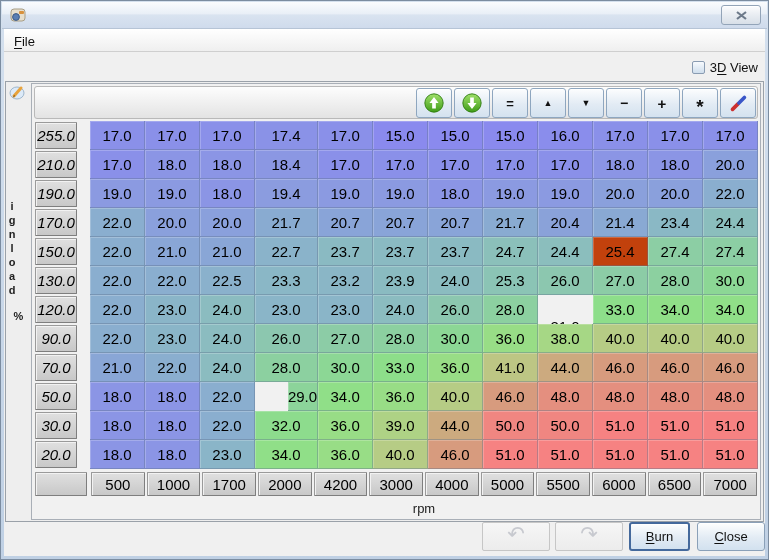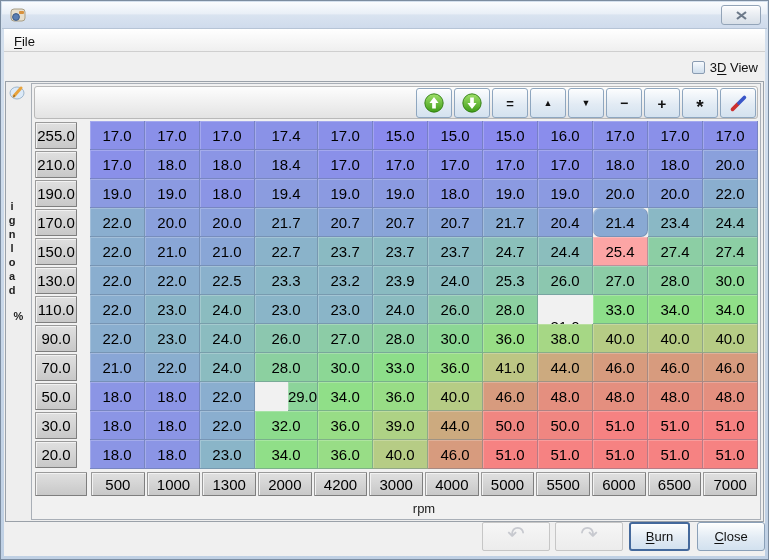--- a/index.html
+++ b/index.html
@@ -71,21 +71,21 @@
   .cell { font-size:15px; color:#000; display:flex; align-items:center;
     justify-content:center;
     border-right:1px solid rgba(92,112,140,.40);
     border-bottom:1px solid rgba(92,112,140,.40);
     box-shadow:inset 1px 1px 0 rgba(255,255,255,.22); }
   .rowhdr, .colhdr-cell, .cornercell {
     font-size:15px; color:#000; display:flex; align-items:center; justify-content:center;
     background:linear-gradient(#e0e0e0,#c8c8c8);
     border:1px solid #9a9a9a; border-right-color:#7e7e7e; border-bottom-color:#7e7e7e;
     box-shadow:inset 1px 1px 0 #f2f2f2; border-radius:1px; }
-  .rowhdr { margin:1px 13px 1px 1px; }
+  .rowhdr { margin:1px 13px 1px 1px;font-style:italic; }
   .colrow { position:absolute; left:2px; right:2px; top:387px; height:27px;
     display:grid; grid-auto-rows:25px; }
   .colhdr-cell { margin:1px 1px 0 1px; }
   .cornercell { margin:1px 3px 0 1px; }
   .xlabel { position:absolute; left:2px; right:2px; top:415px; height:20px;
     padding-left:56px; text-align:center; font-size:13px; color:#222;
     line-height:20px; }
 
   
   .footer { position:absolute; left:0; right:0; bottom:0; height:35px;
@@ -251,50 +251,50 @@
             <div class="rowhdr">170.0</div>
             <div class="cell" style="background: rgb(138, 174, 207);">22.0</div>
             <div class="cell" style="background: rgb(138, 160, 220);">20.0</div>
             <div class="cell" style="background: rgb(138, 160, 220);">20.0</div>
             <div class="cell" style="background: rgb(137, 171, 209);">21.7</div>
             <div class="cell" style="background: rgb(137, 164, 216);">20.7</div>
             <div class="cell" style="background: rgb(137, 164, 216);">20.7</div>
             <div class="cell" style="background: rgb(137, 164, 216);">20.7</div>
             <div class="cell" style="background: rgb(137, 171, 209);">21.7</div>
             <div class="cell" style="background: rgb(138, 162, 217);">20.4</div>
-            <div class="cell" style="background: rgb(137, 169, 211); border-radius: 7px;">21.4</div>
+            <div class="cell" style="background: rgb(137, 169, 211);">21.4</div>
             <div class="cell" style="background: rgb(138, 184, 197);">23.4</div>
             <div class="cell" style="background: rgb(139, 190, 189);">24.4</div>
             <div class="rowhdr">150.0</div>
             <div class="cell" style="background: rgb(138, 174, 207);">22.0</div>
             <div class="cell" style="background: rgb(137, 166, 214);">21.0</div>
             <div class="cell" style="background: rgb(137, 166, 214);">21.0</div>
             <div class="cell" style="background: rgb(138, 179, 202);">22.7</div>
             <div class="cell" style="background: rgb(138, 186, 194);">23.7</div>
             <div class="cell" style="background: rgb(138, 186, 194);">23.7</div>
             <div class="cell" style="background: rgb(138, 186, 194);">23.7</div>
             <div class="cell" style="background: rgb(139, 192, 186);">24.7</div>
             <div class="cell" style="background: rgb(139, 190, 189);">24.4</div>
-            <div class="cell" style="background: #fca5a5;">25.4</div>
+            <div class="cell" style="background: #c2410c;">25.4</div>
             <div class="cell" style="background: rgb(140, 206, 164);">27.4</div>
             <div class="cell" style="background: rgb(140, 206, 164);">27.4</div>
             <div class="rowhdr">130.0</div>
             <div class="cell" style="background: rgb(138, 174, 207);">22.0</div>
             <div class="cell" style="background: rgb(138, 174, 207);">22.0</div>
             <div class="cell" style="background: rgb(138, 177, 204);">22.5</div>
             <div class="cell" style="background: rgb(138, 183, 198);">23.3</div>
             <div class="cell" style="background: rgb(138, 182, 198);">23.2</div>
             <div class="cell" style="background: rgb(138, 187, 193);">23.9</div>
             <div class="cell" style="background: rgb(139, 188, 192);">24.0</div>
             <div class="cell" style="background: rgb(139, 196, 181);">25.3</div>
             <div class="cell" style="background: rgb(140, 199, 175);">26.0</div>
             <div class="cell" style="background: rgb(140, 204, 166);">27.0</div>
             <div class="cell" style="background: rgb(140, 208, 160);">28.0</div>
             <div class="cell" style="background: rgb(140, 215, 149);">30.0</div>
-            <div class="rowhdr">110.0</div>
+            <div class="rowhdr">120.0</div>
             <div class="cell" style="background: rgb(138, 174, 207);">22.0</div>
             <div class="cell" style="background: rgb(138, 181, 200);">23.0</div>
             <div class="cell" style="background: rgb(139, 188, 192);">24.0</div>
             <div class="cell" style="background: rgb(138, 181, 200);">23.0</div>
             <div class="cell" style="background: rgb(138, 181, 200);">23.0</div>
             <div class="cell" style="background: rgb(139, 188, 192);">24.0</div>
             <div class="cell" style="background: rgb(140, 199, 175);">26.0</div>
             <div class="cell" style="background: rgb(140, 208, 160);">28.0</div>
             <div class="cell" style="background: rgb(140, 218, 144); margin-top: 31px;">31.0</div>
             <div class="cell" style="background: rgb(141, 222, 138);">33.0</div>
@@ -363,21 +363,21 @@
             <div class="cell" style="background: rgb(246, 130, 130);">51.0</div>
             <div class="cell" style="background: rgb(246, 130, 130);">51.0</div>
             <div class="cell" style="background: rgb(246, 130, 130);">51.0</div>
             <div class="cell" style="background: rgb(246, 130, 130);">51.0</div>
             <div class="cell" style="background: rgb(246, 130, 130);">51.0</div>
           </div>
         <div id="colrow" class="colrow" style="grid-template-columns: 56px repeat(12, 1fr);">
             <div class="cornercell"></div>
             <div class="colhdr-cell">500</div>
             <div class="colhdr-cell">1000</div>
-            <div class="colhdr-cell">1300</div>
+            <div class="colhdr-cell">1700</div>
             <div class="colhdr-cell">2000</div>
             <div class="colhdr-cell">4200</div>
             <div class="colhdr-cell">3000</div>
             <div class="colhdr-cell">4000</div>
             <div class="colhdr-cell">5000</div>
             <div class="colhdr-cell">5500</div>
             <div class="colhdr-cell">6000</div>
             <div class="colhdr-cell">6500</div>
             <div class="colhdr-cell">7000</div>
           </div>

